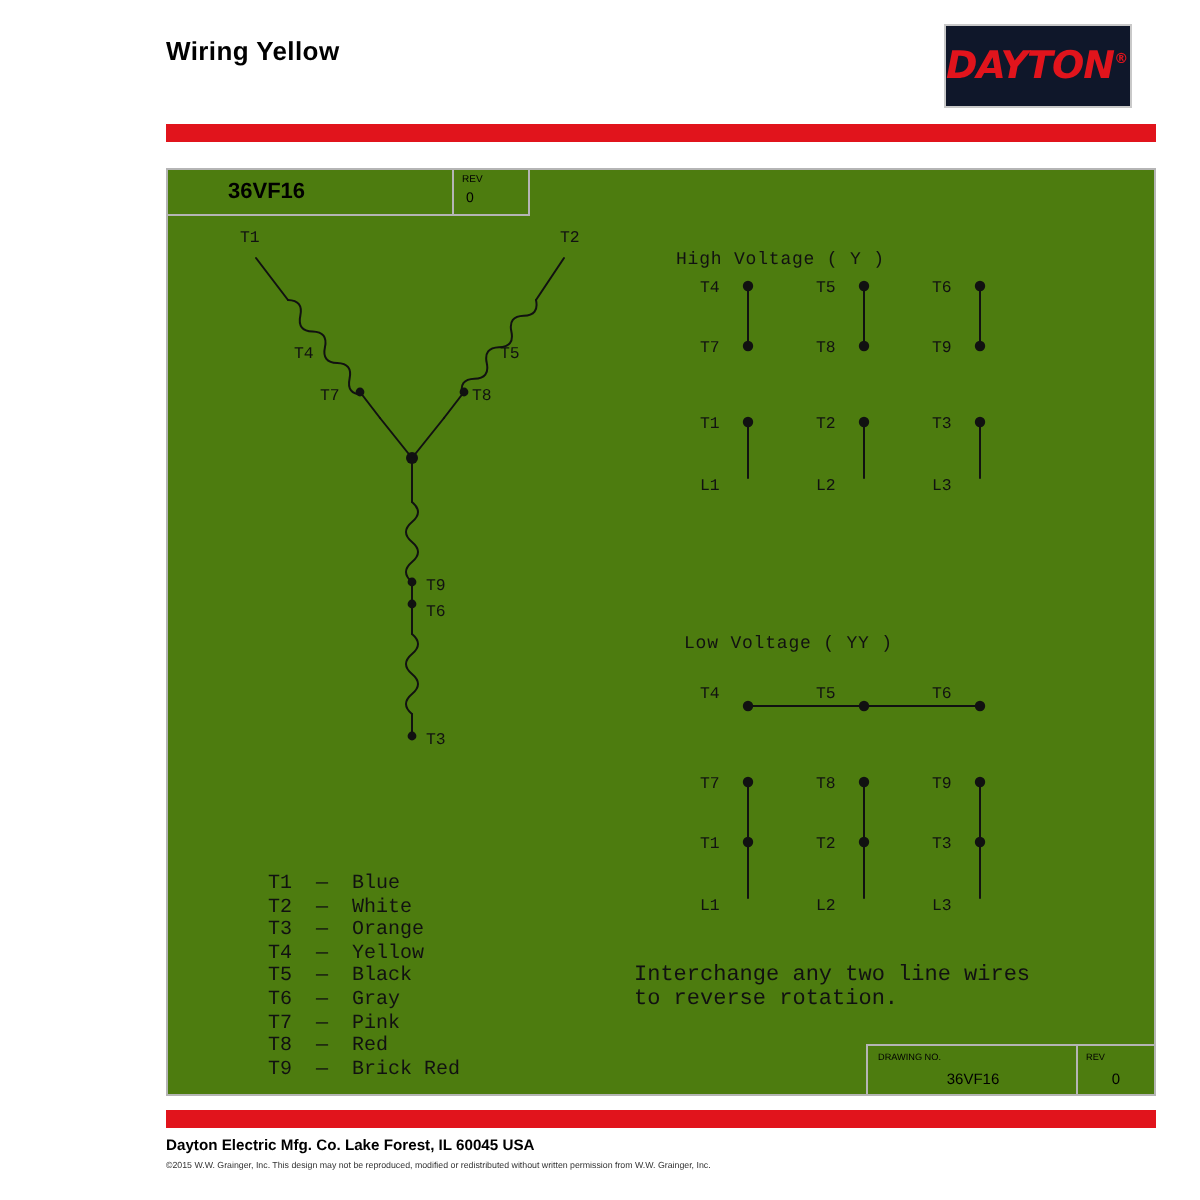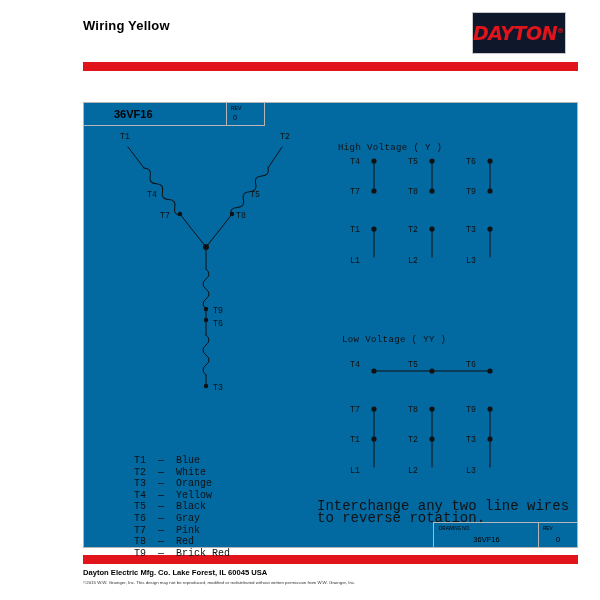--- a/index.html
+++ b/index.html
@@ -35,21 +35,21 @@
   .logo-text sup{font-size:7px;vertical-align:super;}
   .red-bar{
     position:absolute;left:83px;right:22px;height:9px;background:#e1141c;
   }
   .red-bar.top{top:62px;}
   .red-bar.bottom{top:555px;}
 
   
   .frame{
     position:absolute;left:83px;top:84px;right:22px;bottom:52px;
-    border:1px solid #b5b5b5;background:#0369a1;margin-top:18px;
+    border:1px solid #b5b5b5;background:#4d7c0f;
   }
 
   
   .model-box{
     position:absolute;left:0;top:0;width:142px;height:22px;
     border-right:1px solid #b5b5b5;border-bottom:1px solid #b5b5b5;
     display:flex;align-items:center;
   }
   .model-no{font-size:11px;font-weight:bold;margin-left:30px;color:#000;}
   .rev-box{
@@ -83,21 +83,21 @@
 
   
   .sec-title{
     position:absolute;
     font-family:"Liberation Mono", monospace;
     font-size:9px;color:#111;letter-spacing:0.4px;
   }
   .note{
     position:absolute;left:233px;top:398px;
     font-family:"Liberation Mono", monospace;
-    font-size:14px;color:#111;line-height:11.5px;white-space:pre;
+    font-size:11px;color:#111;line-height:11.5px;white-space:pre;
   }
 
   
   svg.overlay{position:absolute;left:0;top:0;overflow:visible;}
   .lbl{
     font-family:"Liberation Mono", monospace;
     font-size:8.2px;fill:#111;
   }
 
   

